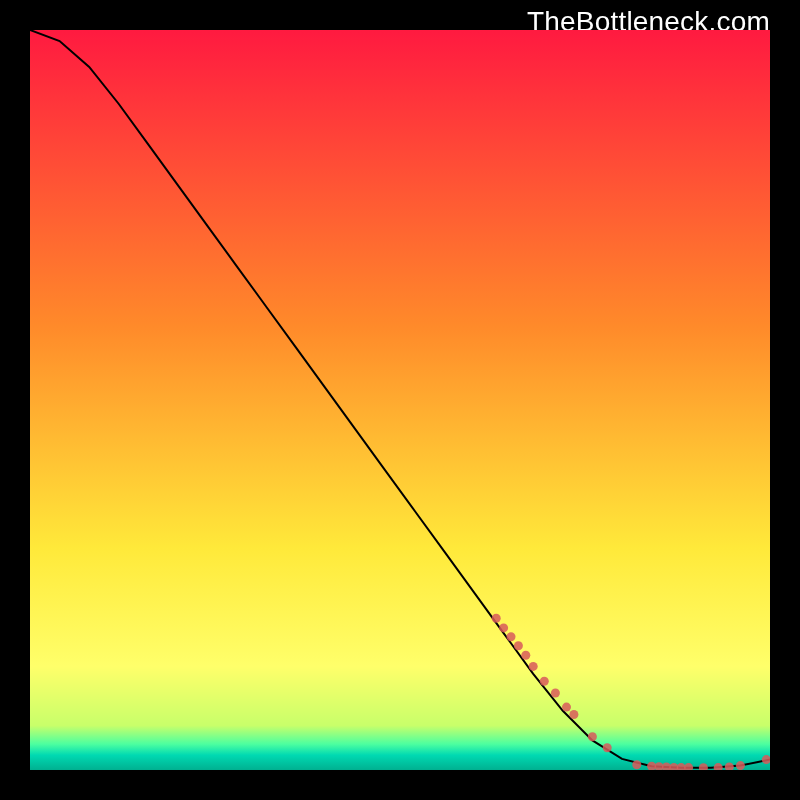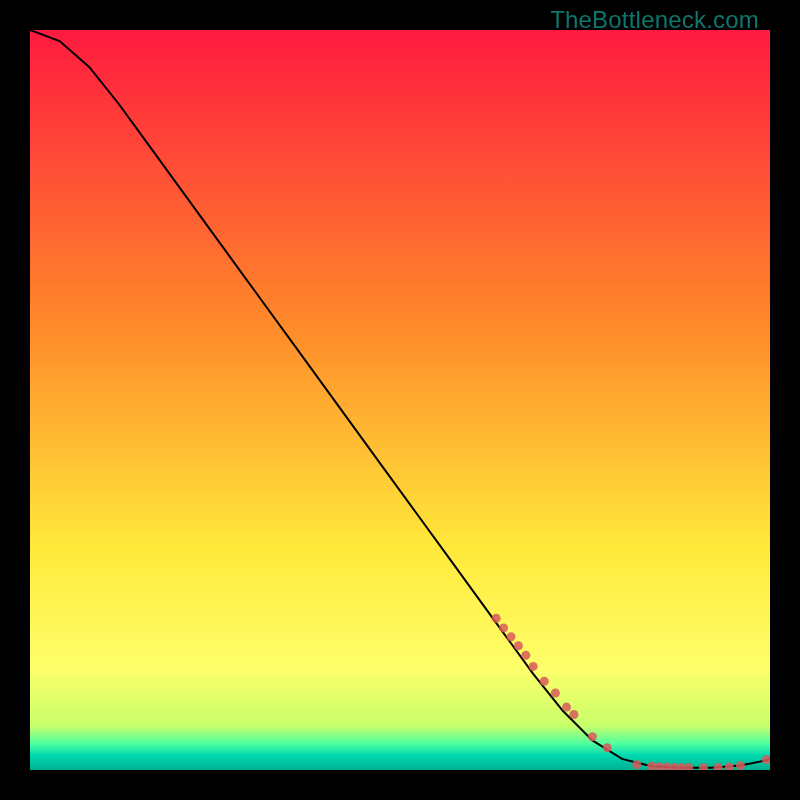--- a/index.html
+++ b/index.html
@@ -26,23 +26,23 @@
     overflow: hidden;
   }
   .plot svg {
     display: block;
     width: 740px;
     height: 740px;
   }
   .watermark {
     position: absolute;
     top: 6px;
-    right: 41px;
-    color: #0f766e;
-    font-size: 24px;
+    right: 30px;
+    color: #ffffff;
+    font-size: 28px;
     font-weight: 400;
     letter-spacing: 0.2px;
     user-select: none;
   }
 </style>
 </head>
 <body>
 
 <div class="frame">
   <div class="watermark">TheBottleneck.com</div>

